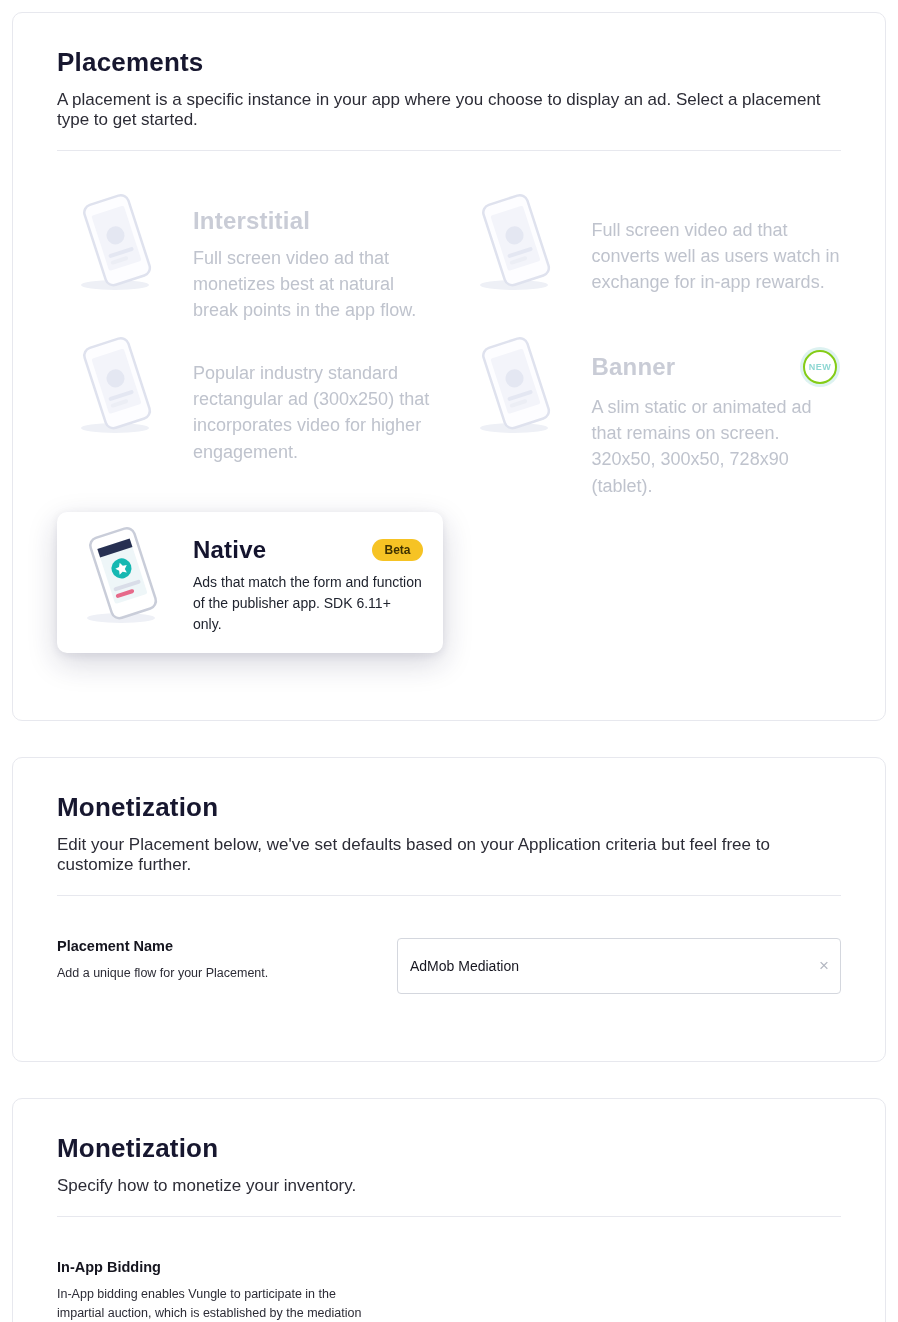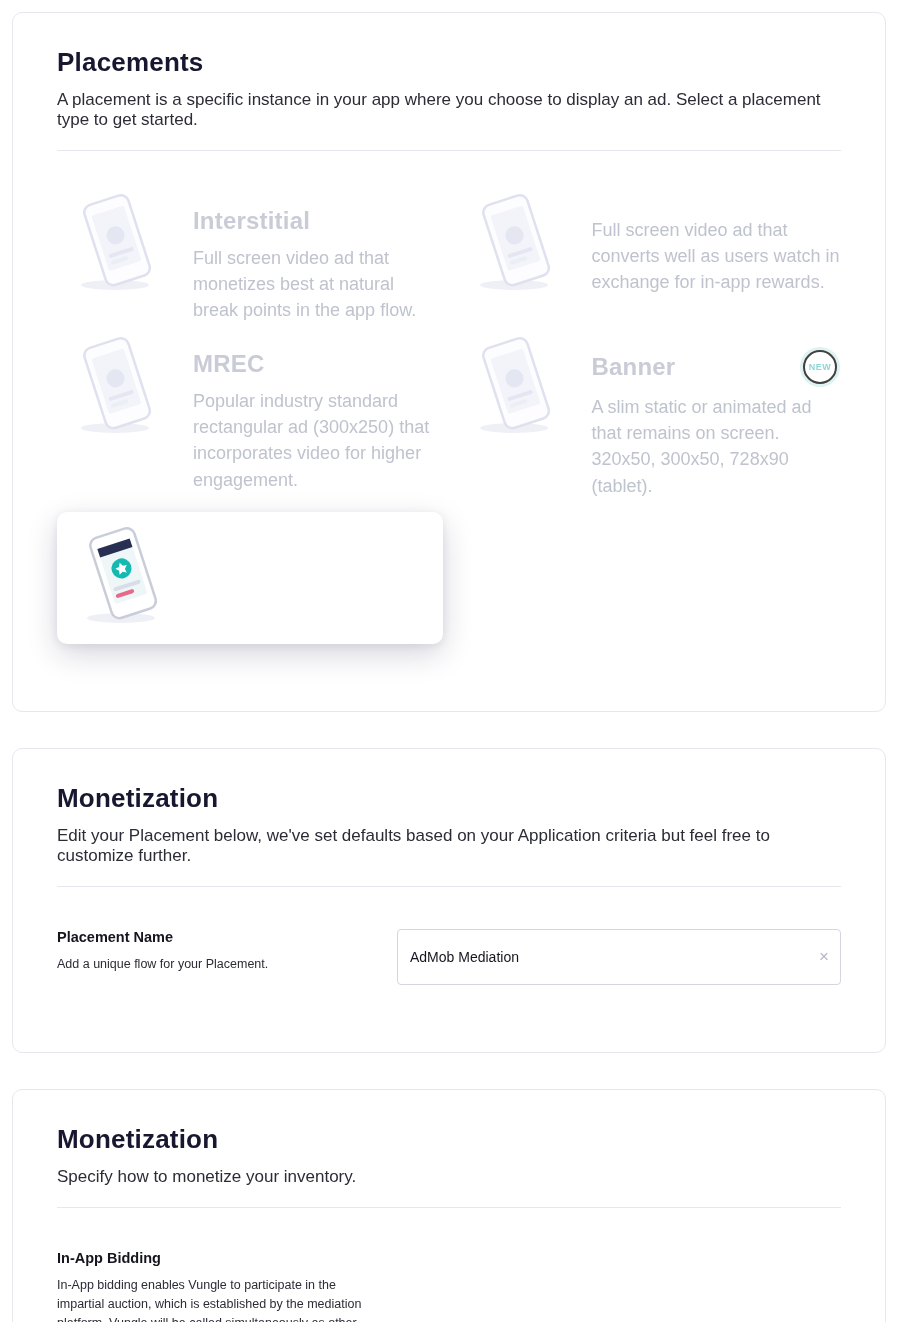--- a/index.html
+++ b/index.html
@@ -67,21 +67,21 @@
     font-size: 18px;
     line-height: 1.45;
     color: #bfc3cd;
     max-width: 280px;
   }
   .new-badge {
     margin-left: auto;
     margin-right: 4px;
     width: 34px; height: 34px;
     border-radius: 50%;
-    border: 2px solid #404040;
+    border: 2px solid #84cc16;
     box-shadow: 0 0 0 3px rgba(158,219,216,.35);
     color: #8ed7d3;
     font-size: 9px;
     font-weight: 800;
     letter-spacing: .5px;
     display: flex; align-items: center; justify-content: center;
     background: #fff;
     flex: 0 0 auto;
   }
 
@@ -244,23 +244,20 @@
         </div>
       </div>
 
       <div class="type-item">
         <span class="phone-wrap">
           <svg>
               <use href="#sym-phone-muted"></use>
             </svg>
         </span>
         <div class="type-text">
-          <div class="type-title-row">
-            <span class="type-title">MREC</span>
-          </div>
           <p class="type-desc">Popular industry standard rectangular ad (300x250) that incorporates video for higher engagement.</p>
         </div>
       </div>
 
       <div class="type-item">
         <span class="phone-wrap">
           <svg>
               <use href="#sym-phone-muted"></use>
             </svg>
         </span>
@@ -273,20 +270,27 @@
         </div>
       </div>
 
       <div class="type-item" style="cursor:default">
         <div class="native-card">
           <span class="phone-wrap">
             <svg>
                 <use href="#sym-phone-native"></use>
               </svg>
           </span>
+          <div class="type-text">
+            <div class="type-title-row">
+              <span class="type-title">Native</span>
+              <span class="beta-badge">Beta</span>
+            </div>
+            <p class="type-desc">Ads that match the form and function of the publisher app. SDK 6.11+ only.</p>
+          </div>
         </div>
       </div>
 
     </div>
   </section>
 
   <section class="card">
     <h1 class="section-title">Monetization</h1>
     <p class="section-subtitle">Edit your Placement below, we've set defaults based on your Application criteria but feel free to customize further.</p>
     <hr class="divider">

